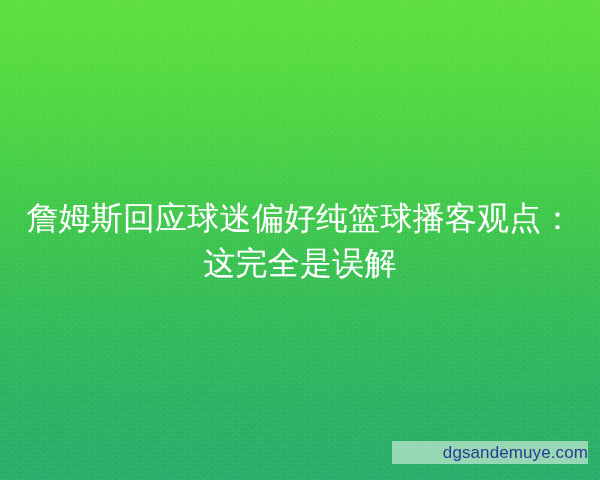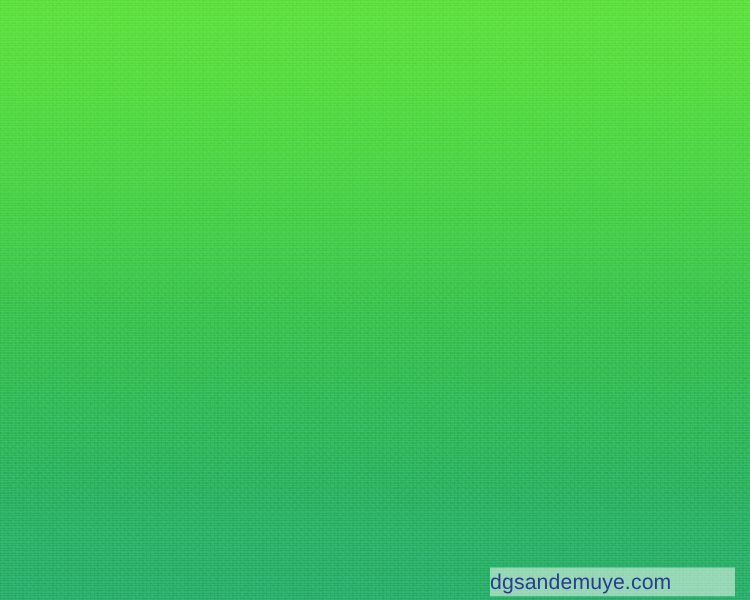--- a/index.html
+++ b/index.html
@@ -54,43 +54,44 @@
     font-weight: 400;
     letter-spacing: 0.2px;
     white-space: normal;
     word-break: break-all;
     text-shadow: 0 0 1px rgba(255,255,255,0.25);
   }
 
   #watermark {
     position: absolute;
     left: 392px;
-    top: 454px;
+    top: 441px;
     width: 196px;
     height: 23px;
     background: rgba(255, 255, 255, 0.50);
     display: flex;
     align-items: center;
-    justify-content: flex-start;
+    justify-content: flex-end;
   }
 
   #watermark-text {
     color: #2c3b91;
     font-size: 17px;
     line-height: 1;
     font-weight: 400;
     letter-spacing: 0.1px;
     white-space: nowrap;
   }
 </style>
 </head>
 <body>
 
 <div id="canvas">
 
   <div id="grain"></div>
 
+  <div id="headline">詹姆斯回应球迷偏好纯篮球播客观点：这完全是误解</div>
 
   <div id="watermark">
     <span id="watermark-text">dgsandemuye.com</span>
   </div>
 
 </div>
 
 </body></html>

